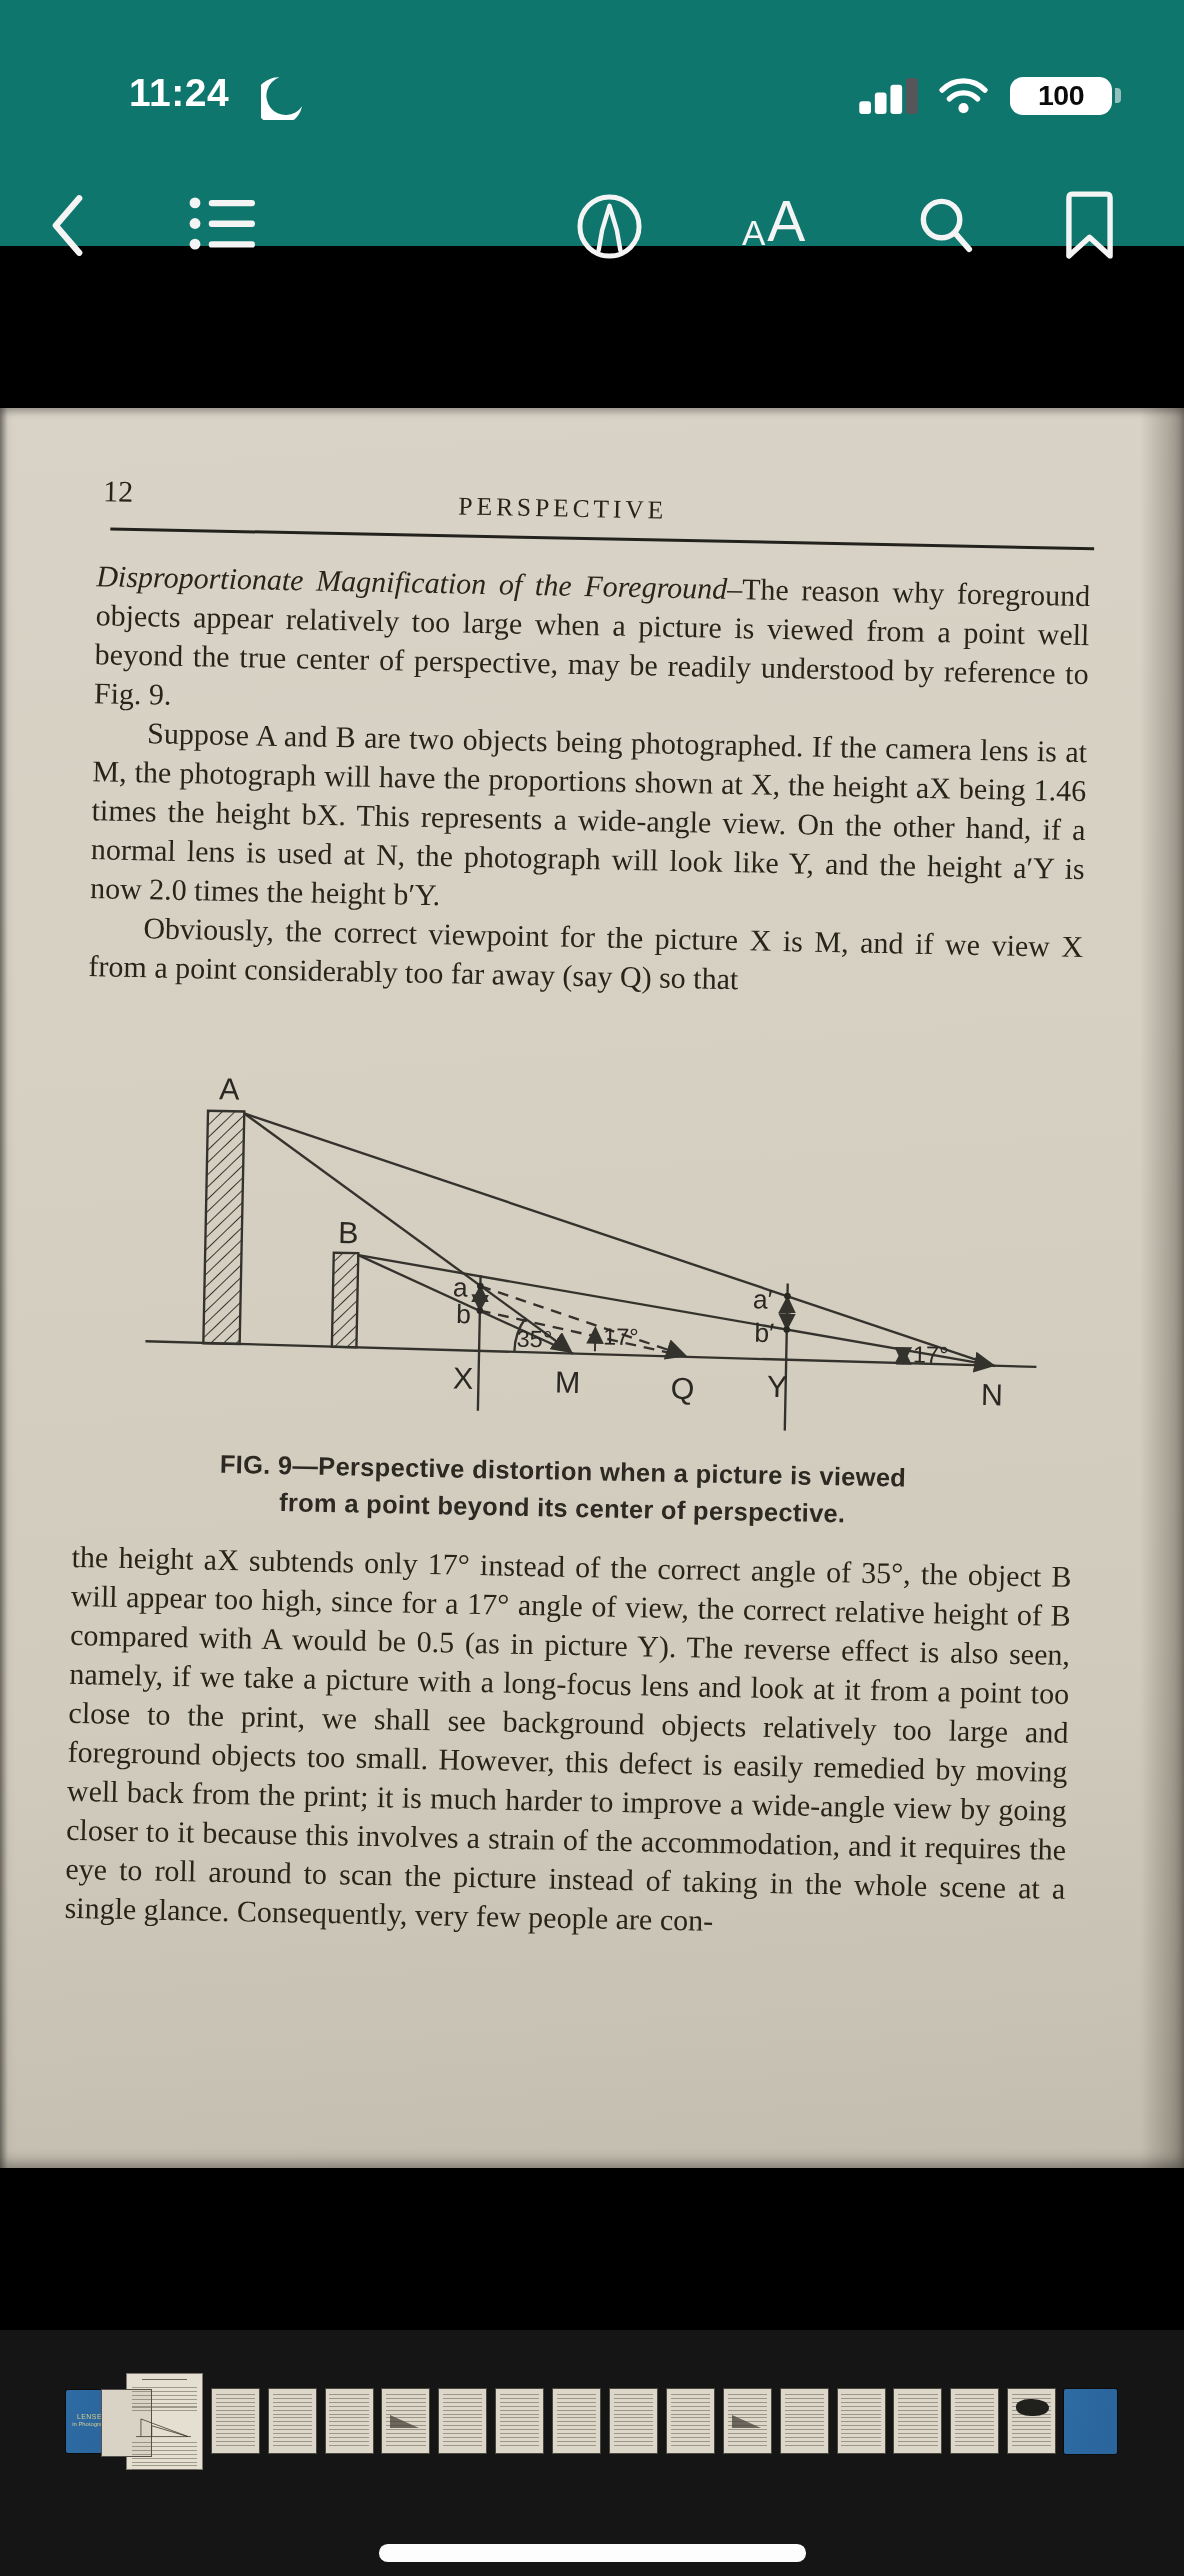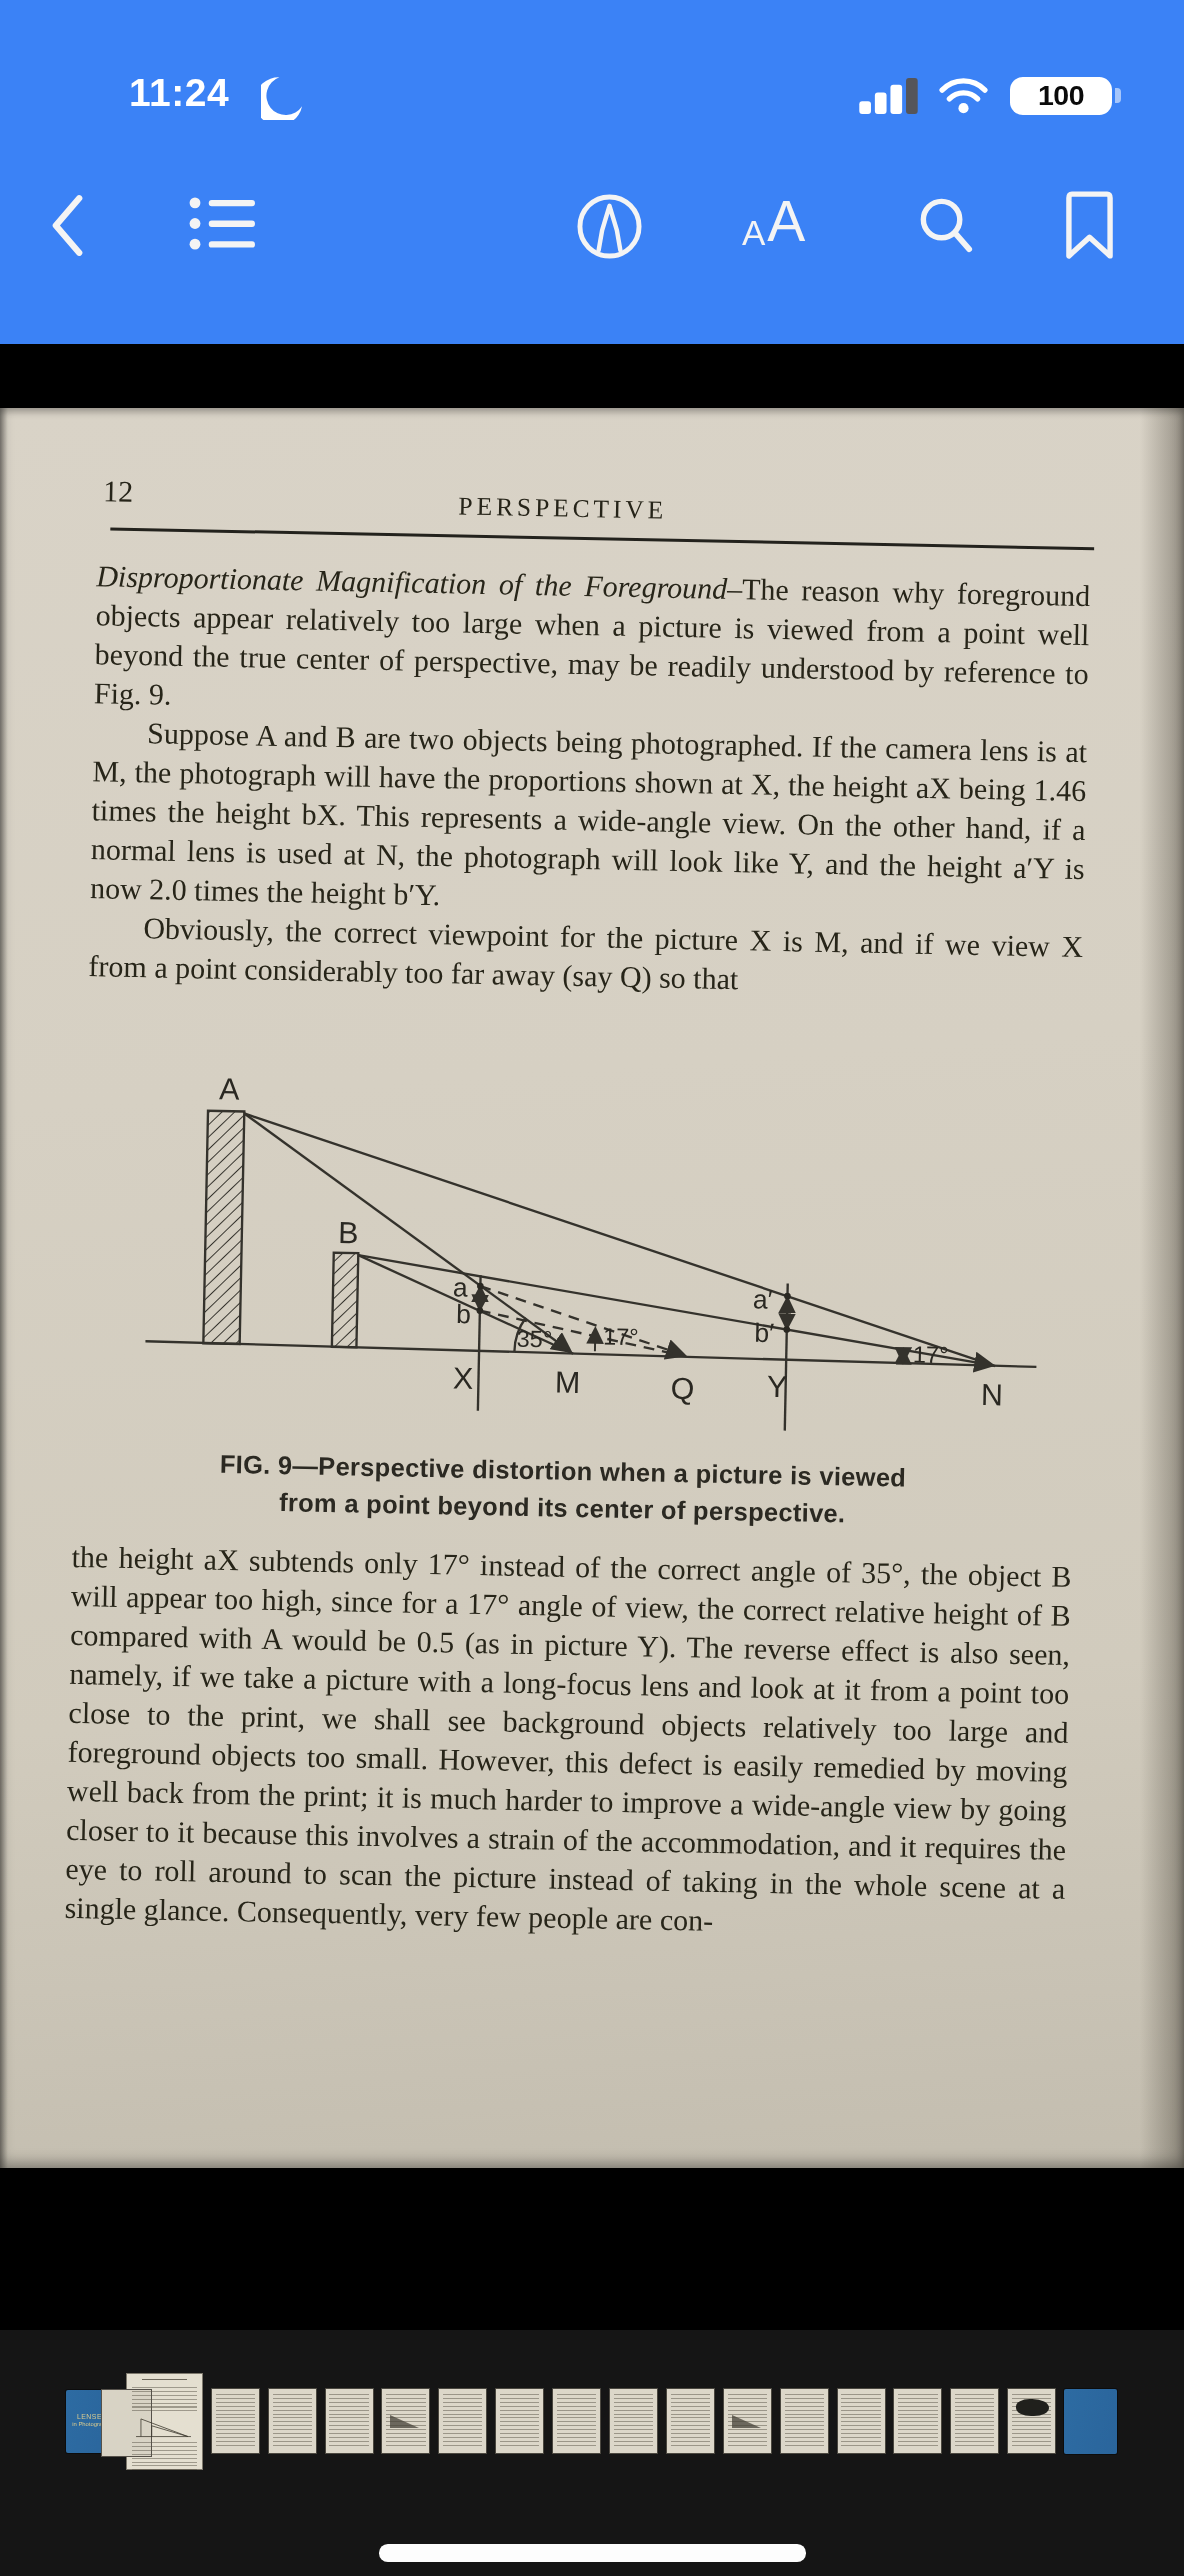--- a/index.html
+++ b/index.html
@@ -1,20 +1,20 @@
 <!DOCTYPE html>
 <html><head>
 <meta charset="utf-8">
 <style>
   html,body{margin:0;padding:0;background:#000;}
   .phone{position:relative;width:1185px;height:2576px;background:#000;overflow:hidden;
          font-family:"Liberation Sans",sans-serif;}
 
   
-  .chrome{position:absolute;left:0;top:0;width:1185px;height:344px;background:#3b82f6;}
+  .chrome{position:absolute;left:0;top:0;width:1185px;height:246px;background:#0f766e;}
   .time{position:absolute;left:129px;top:71px;color:#fff;font-size:39px;font-weight:600;letter-spacing:0.5px;}
   .moon{position:absolute;left:261px;top:75px;}
   .status-right{position:absolute;right:73px;top:75px;display:flex;align-items:center;gap:19.6px;height:41px;}
   .bat{position:relative;width:102px;height:38px;border-radius:12.8px;background:#fff;
        display:flex;align-items:center;justify-content:center;}
   .bat span{color:#0a0a0a;font-size:28.5px;font-weight:700;letter-spacing:-0.5px;}
   .bat::after{content:"";position:absolute;right:-8.8px;top:11.8px;width:5.9px;height:14.7px;
               background:rgba(255,255,255,.55);border-radius:0 3.9px 3.9px 0;}
 
   .navbtn{position:absolute;background:none;border:none;padding:0;cursor:pointer;}

